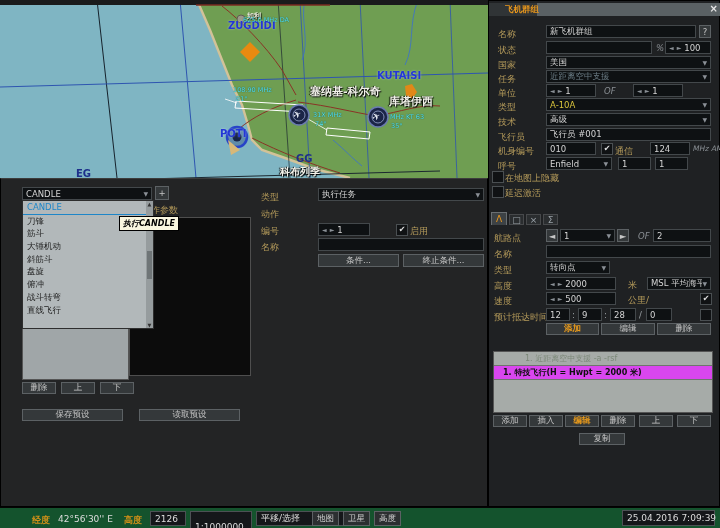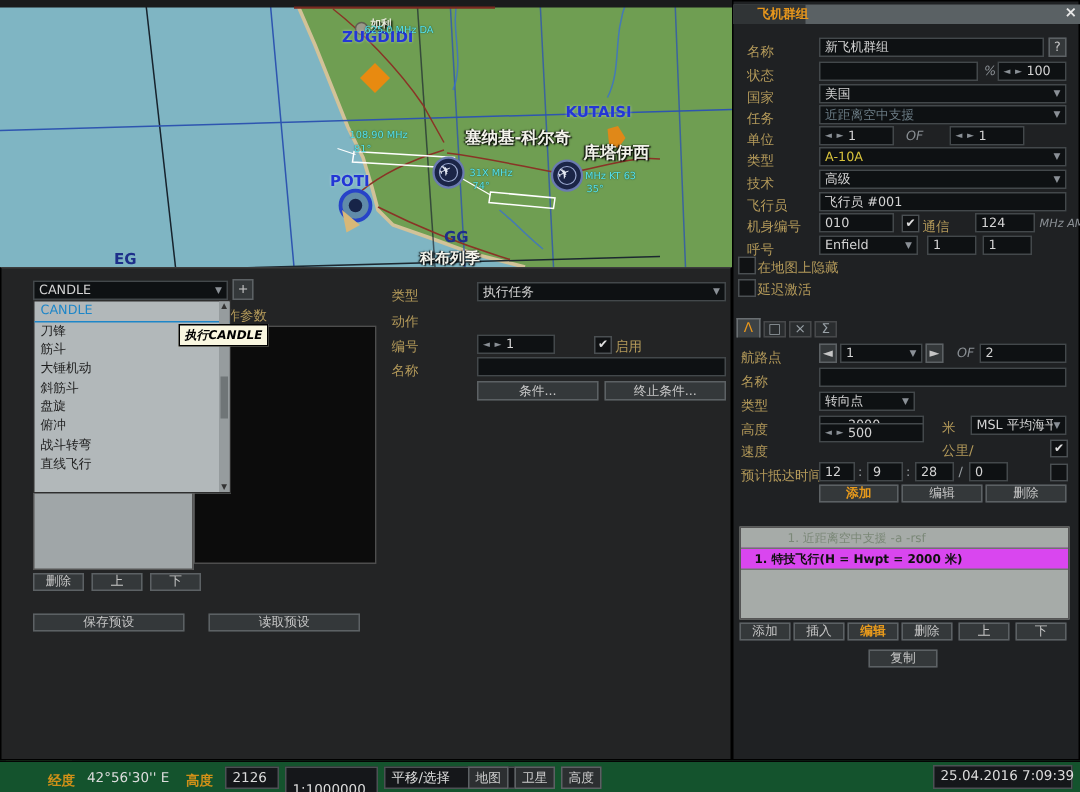--- a/index.html
+++ b/index.html
@@ -117,21 +117,21 @@
       <polygon points="250,42 260,52 250,62 240,52" fill="#e88a10"></polygon>
       <polygon points="405,86 412,84 417,92 412,99 406,96" fill="#e08818"></polygon>
     </svg>
     
     <span class="m-lbl cn-sm" style="left:247px;top:11px">如利</span>
     <span class="m-lbl city" style="left:228px;top:20px">ZUGDIDI</span>
     <span class="m-lbl freq" style="left:243px;top:16px">625.0 MHz DA</span>
     <span class="m-lbl city" style="left:377px;top:70px">KUTAISI</span>
     <span class="m-lbl cn" style="left:310px;top:84px">塞纳基-科尔奇</span>
     <span class="m-lbl cn" style="left:389px;top:94px">库塔伊西</span>
-    <span class="m-lbl city" style="left:220px;top:116px">POTI</span>
+    <span class="m-lbl city" style="left:220px;top:128px">POTI</span>
     <span class="m-lbl cn" style="left:280px;top:165px;font-size:10px">科布列季</span>
     <span class="m-lbl grid-lbl" style="left:296px;top:153px">GG</span>
     <span class="m-lbl grid-lbl" style="left:76px;top:168px">EG</span>
     <span class="m-lbl freq" style="left:233px;top:86px">108.90 MHz</span>
     <span class="m-lbl freq" style="left:236px;top:95px">81°</span>
     <span class="m-lbl freq" style="left:313px;top:111px">31X MHz</span>
     <span class="m-lbl freq" style="left:315px;top:120px">74°</span>
     <span class="m-lbl freq" style="left:390px;top:113px">MHz KT 63</span>
     <span class="m-lbl freq" style="left:391px;top:122px">35°</span>
     <span class="plane" style="left:293px;top:109px">✈</span>
@@ -309,21 +309,21 @@
       <span class="ar">►</span>
       <span>2000</span>
     </div>
     <span class="lbl" style="left:139px;top:278px">米</span>
     <div class="fld" style="left:158px;top:276px;width:64px;height:13px;">
       <span style="overflow:hidden">MSL 平均海平面</span>
       <span class="arr">▼</span>
     </div>
 
     <span class="lbl" style="left:5px;top:294px">速度</span>
-    <div class="fld" style="left:57px;top:281px;width:70px;height:13px;">
+    <div class="fld" style="left:57px;top:291px;width:70px;height:13px;">
       <span class="ar">◄</span>
       <span class="ar">►</span>
       <span>500</span>
     </div>
     <span class="lbl" style="left:139px;top:293px">公里/</span>
     <div class="cb" style="left:211px;top:292px;">✔</div>
 
     <span class="lbl" style="left:5px;top:310px">预计抵达时间</span>
     <div class="fld" style="left:57px;top:307px;width:24px;height:13px;">12</div>
     <span class="sep" style="left:83px;top:309px">:</span>

